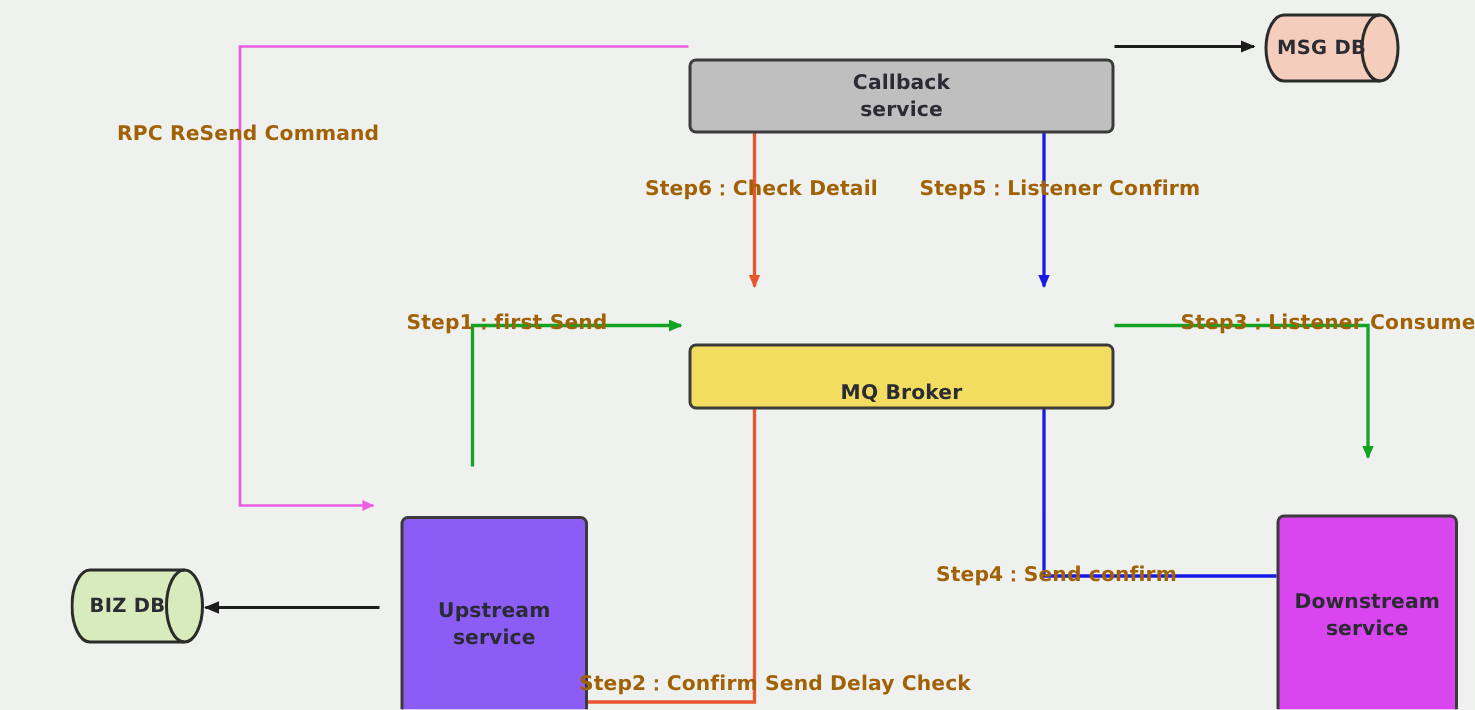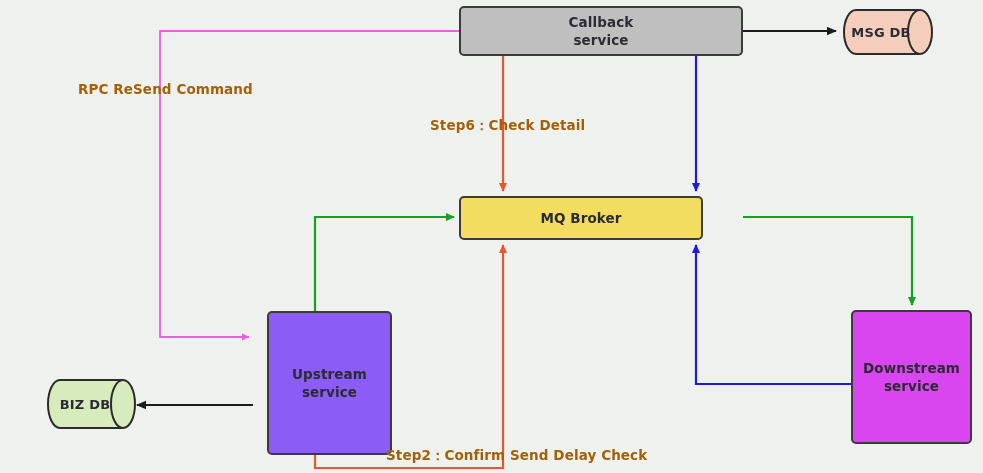--- a/index.html
+++ b/index.html
@@ -32,28 +32,30 @@
     border-radius: 5px;
     display: flex;
     align-items: center;
     justify-content: center;
     text-align: center;
     font-weight: bold;
     font-size: 13.5px;
     color: #2b2b33;
     line-height: 1.35;
     letter-spacing: .1px;
+    margin-top: 33px;
   }
   .node-callback {
     left: 459px; top: 6px; width: 284px; height: 50px;
     background: #bfbfbf;
   }
   .node-broker {
-    left: 459px; top: 196px; width: 244px; height: 44px;
+    left: 459px; top: 196px; width: 284px; height: 44px;
     background: #f2dd60;
+    align-items: flex-end;
   }
   .node-upstream {
     left: 267px; top: 311px; width: 125px; height: 144px;
     background: #8b5cf6;
   }
   .node-downstream {
     left: 851px; top: 310px; width: 121px; height: 134px;
     background: #d946ef;
   }
 
@@ -175,15 +177,19 @@
   <div class="db db-msg">
     <svg width="92" height="48" viewBox="0 0 92 48" xmlns="http://www.w3.org/2000/svg">
       <path d="M14,2 L78,2 A12,22 0 0,1 78,46 L14,46 A12,22 0 0,1 14,2 z" fill="#f5cdbc" stroke="#2b2b2b" stroke-width="2"></path>
       <path d="M78,2 A12,22 0 0,0 78,46" fill="none" stroke="#2b2b2b" stroke-width="2"></path>
     </svg>
     <span class="db-label">MSG DB</span>
   </div>
 
   <div class="elabel lbl-rpc">RPC ReSend Command</div>
   <div class="elabel lbl-step6">Step6：Check Detail</div>
+  <div class="elabel lbl-step5">Step5：Listener Confirm</div>
+  <div class="elabel lbl-step1">Step1：first Send</div>
+  <div class="elabel lbl-step3">Step3：Listener Consume</div>
+  <div class="elabel lbl-step4">Step4：Send confirm</div>
   <div class="elabel lbl-step2">Step2：Confirm Send Delay Check</div>
 
 </div>
 
 </body></html>

